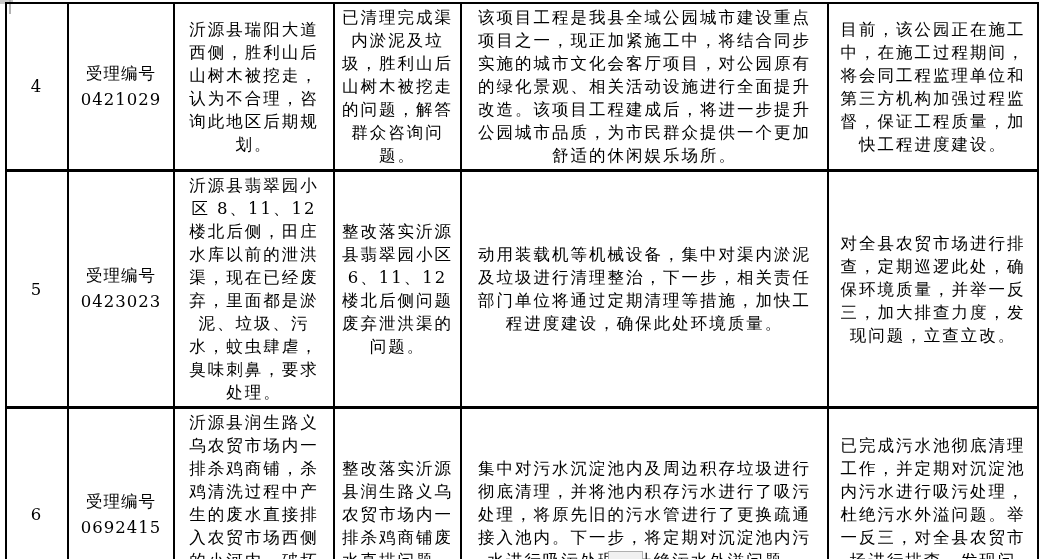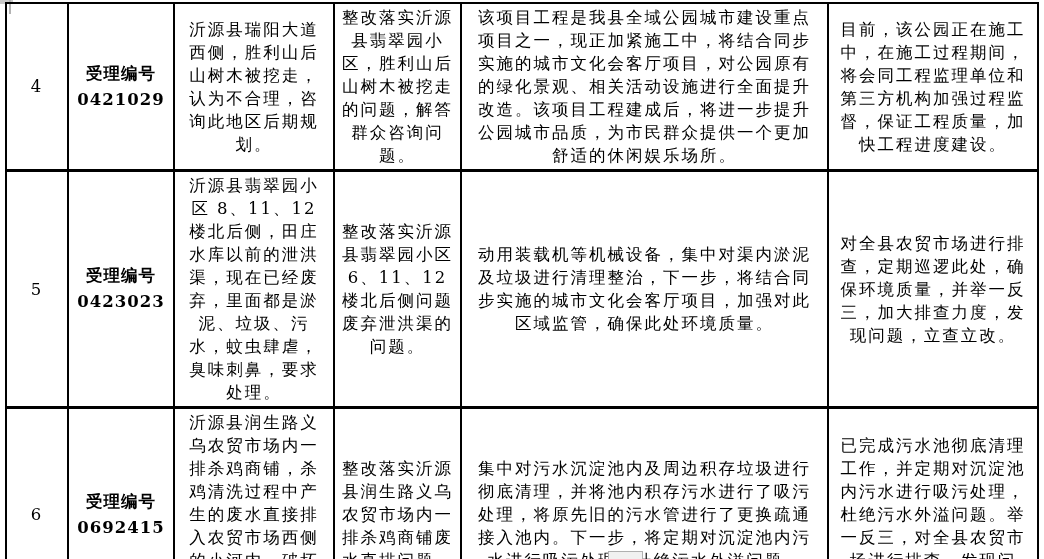--- a/index.html
+++ b/index.html
@@ -36,21 +36,21 @@
     letter-spacing: 2px;
     padding: 2px 7px;
     word-break: break-all;
     overflow: hidden;
   }
   tr.sep td { border-bottom-width: 3px; }
   tr.r1 { height: 158px; }
   tr.r2 { height: 202px; }
   tr.r3 { height: 174px; }
   td.c-no { font-size: 17px; letter-spacing: 0; }
-  td.c-case .case-line { line-height: 26px; letter-spacing: 1px; font-weight: bold; }
+  td.c-case .case-line { line-height: 26px; letter-spacing: 1px; }
   td.c-issue { line-height: 26px; }
   td.c-rect  { line-height: 24px; }
   td.c-detail{ line-height: 23.5px; letter-spacing: 1.5px; }
   td.c-status{ line-height: 26px; letter-spacing: 1.5px; }
   
   .scroll-frag {
     position: absolute;
     left: 608px; top: 551px;
     width: 35px; height: 8px;
     background: #f1f1f1;
@@ -76,33 +76,33 @@
       <col style="width:210px">
     </colgroup>
     <tbody>
       <tr class="r1 sep">
         <td class="c-no">4</td>
         <td class="c-case">
           <div class="case-line">受理编号</div>
           <div class="case-line">0421029</div>
         </td>
         <td class="c-issue">沂源县瑞阳大道西侧，胜利山后山树木被挖走，认为不合理，咨询此地区后期规划。</td>
-        <td class="c-rect">整改落实沂源县翡翠园小区，胜利山后山树木被挖走的问题，解答群众咨询问题。</td>
+        <td class="c-rect">已清理完成渠内淤泥及垃圾，胜利山后山树木被挖走的问题，解答群众咨询问题。</td>
         <td class="c-detail">该项目工程是我县全域公园城市建设重点项目之一，现正加紧施工中，将结合同步实施的城市文化会客厅项目，对公园原有的绿化景观、相关活动设施进行全面提升改造。该项目工程建成后，将进一步提升公园城市品质，为市民群众提供一个更加舒适的休闲娱乐场所。</td>
         <td class="c-status">目前，该公园正在施工中，在施工过程期间，将会同工程监理单位和第三方机构加强过程监督，保证工程质量，加快工程进度建设。</td>
       </tr>
       <tr class="r2 sep">
         <td class="c-no">5</td>
         <td class="c-case">
           <div class="case-line">受理编号</div>
           <div class="case-line">0423023</div>
         </td>
         <td class="c-issue">沂源县翡翠园小区 8、11、12 楼北后侧，田庄水库以前的泄洪渠，现在已经废弃，里面都是淤泥、垃圾、污水，蚊虫肆虐，臭味刺鼻，要求处理。</td>
         <td class="c-rect">整改落实沂源县翡翠园小区 6、11、12 楼北后侧问题废弃泄洪渠的问题。</td>
-        <td class="c-detail">动用装载机等机械设备，集中对渠内淤泥及垃圾进行清理整治，下一步，将结合同步实施的城市文化会客厅项目，加强对此区域监管，确保此处环境质量。</td>
+        <td class="c-detail">动用装载机等机械设备，集中对渠内淤泥及垃圾进行清理整治，下一步，相关责任部门单位将通过定期清理等措施，加快工程进度建设，确保此处环境质量。</td>
         <td class="c-status">对全县农贸市场进行排查，定期巡逻此处，确保环境质量，并举一反三，加大排查力度，发现问题，立查立改。</td>
       </tr>
       <tr class="r3">
         <td class="c-no">6</td>
         <td class="c-case">
           <div class="case-line">受理编号</div>
           <div class="case-line">0692415</div>
         </td>
         <td class="c-issue">沂源县润生路义乌农贸市场内一排杀鸡商铺，杀鸡清洗过程中产生的废水直接排入农贸市场西侧的小河内，破坏生态环境，要求查处。</td>
         <td class="c-rect">整改落实沂源县润生路义乌农贸市场内一排杀鸡商铺废水直排问题。</td>

